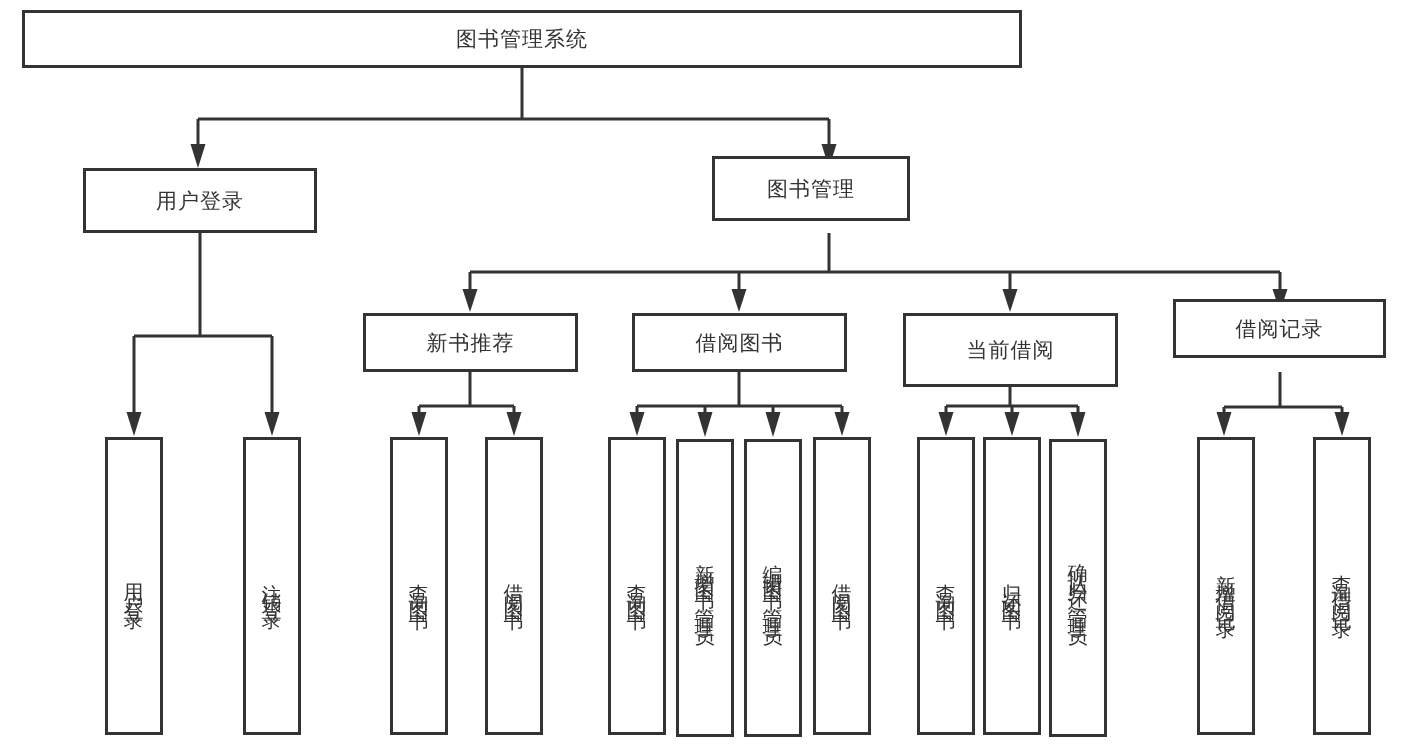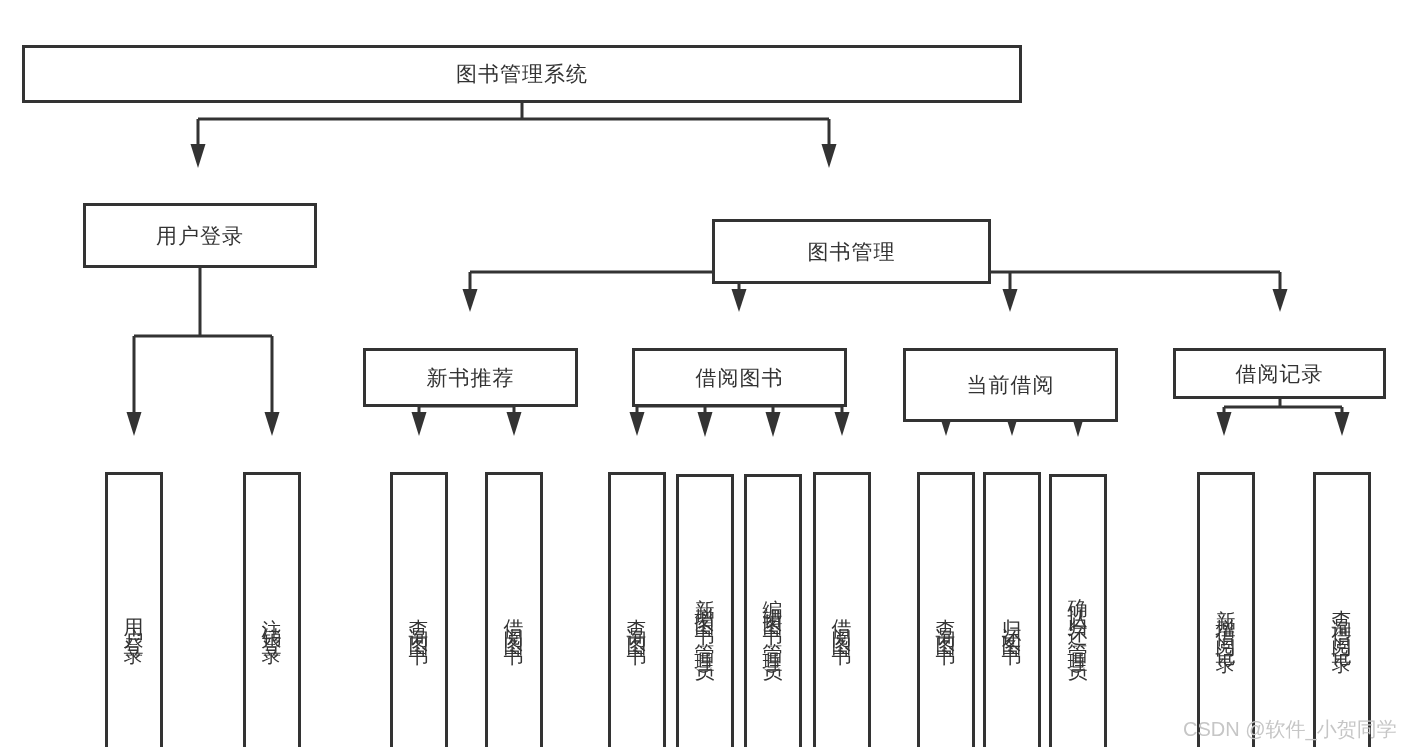--- a/index.html
+++ b/index.html
@@ -19,21 +19,20 @@
   #connectors{position:absolute;left:0;top:0;width:1405px;height:747px;}
   #connectors path{stroke:var(--line);stroke-width:3;fill:none;}
   #connectors polygon{fill:var(--line);stroke:none;}
   .node{
     position:absolute;
     border:3px solid var(--line);
     background:var(--bg);
     color:var(--text);
     display:flex;align-items:center;justify-content:center;
     box-sizing:border-box;
-    margin-top:35px;
   }
   .hnode{font-size:21px;letter-spacing:1px;}
   .vnode{
     writing-mode:vertical-rl;
     text-orientation:mixed;
     font-size:20px;
     letter-spacing:9px;
     line-height:1;
   }
   .watermark{
@@ -82,39 +81,38 @@
     <polygon points="1070.5,412 1085.5,412 1078,437"></polygon>
 
     <path d="M1280,372 V407 M1224,407 H1342 M1224,407 V414 M1342,407 V414"></path>
     <polygon points="1216.5,412 1231.5,412 1224,436"></polygon>
     <polygon points="1334.5,412 1349.5,412 1342,436"></polygon>
   </svg>
 
   <div class="node hnode" style="left:22px;top:10px;width:1000px;height:58px;">图书管理系统</div>
 
   <div class="node hnode" style="left:83px;top:168px;width:234px;height:65px;">用户登录</div>
-  <div class="node hnode" style="left:712px;top:184px;width:279px;height:65px;">图书管理</div>
+  <div class="node hnode" style="left:712px;top:156px;width:198px;height:65px;">图书管理</div>
 
   <div class="node hnode" style="left:363px;top:313px;width:215px;height:59px;">新书推荐</div>
   <div class="node hnode" style="left:632px;top:313px;width:215px;height:59px;">借阅图书</div>
   <div class="node hnode" style="left:903px;top:313px;width:215px;height:74px;">当前借阅</div>
-  <div class="node hnode" style="left:1173px;top:313px;width:213px;height:51px;">借阅记录</div>
+  <div class="node hnode" style="left:1173px;top:299px;width:213px;height:59px;">借阅记录</div>
 
   <div class="node vnode" style="left:105px;top:437px;width:58px;height:298px;">用户登录</div>
   <div class="node vnode" style="left:243px;top:437px;width:58px;height:298px;">注销登录</div>
 
   <div class="node vnode" style="left:390px;top:437px;width:58px;height:298px;">查询图书</div>
   <div class="node vnode" style="left:485px;top:437px;width:58px;height:298px;">借阅图书</div>
 
   <div class="node vnode" style="left:608px;top:437px;width:58px;height:298px;">查询图书</div>
   <div class="node vnode" style="left:676px;top:439px;width:58px;height:298px;">新增图书（管理员）</div>
   <div class="node vnode" style="left:744px;top:439px;width:58px;height:298px;">编辑图书（管理员）</div>
   <div class="node vnode" style="left:813px;top:437px;width:58px;height:298px;">借阅图书</div>
 
   <div class="node vnode" style="left:917px;top:437px;width:58px;height:298px;">查询图书</div>
   <div class="node vnode" style="left:983px;top:437px;width:58px;height:298px;">归还图书</div>
   <div class="node vnode" style="left:1049px;top:439px;width:58px;height:298px;">确认归还（管理员）</div>
 
   <div class="node vnode" style="left:1197px;top:437px;width:58px;height:298px;">新增借阅记录</div>
   <div class="node vnode" style="left:1313px;top:437px;width:58px;height:298px;">查询借阅记录</div>
 
-  <div class="watermark">CSDN @软件_小贺同学</div>
 </div>
 
 </body></html>

